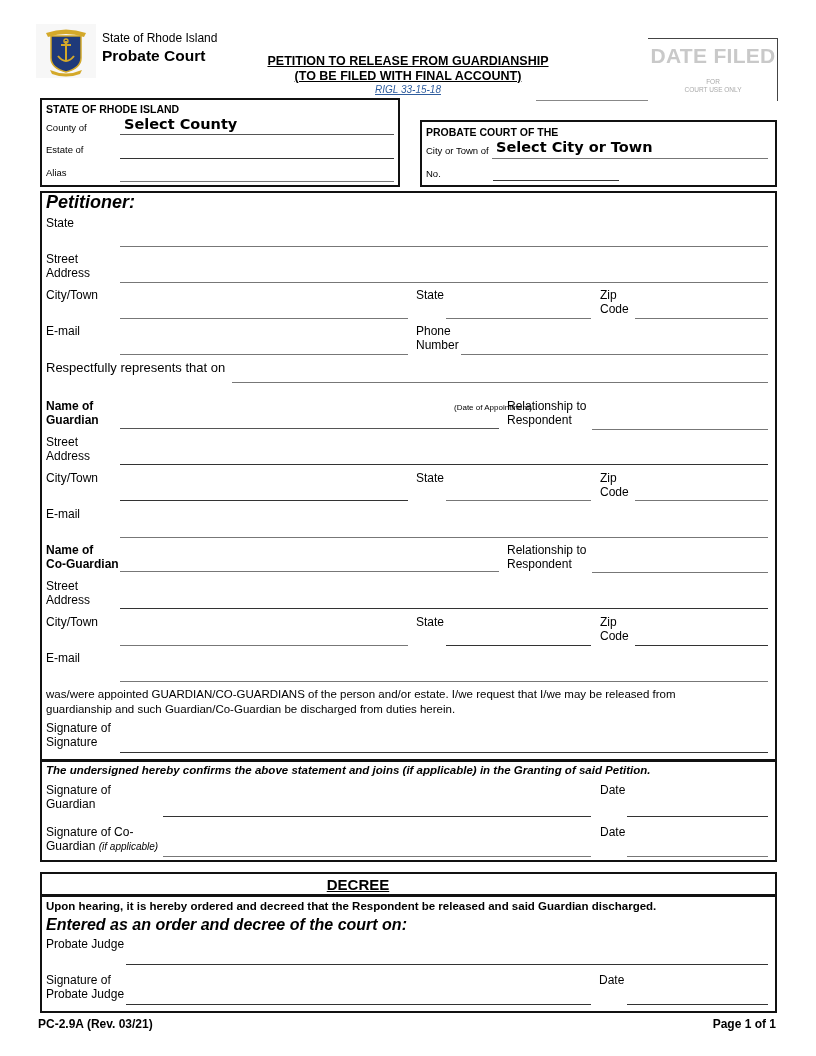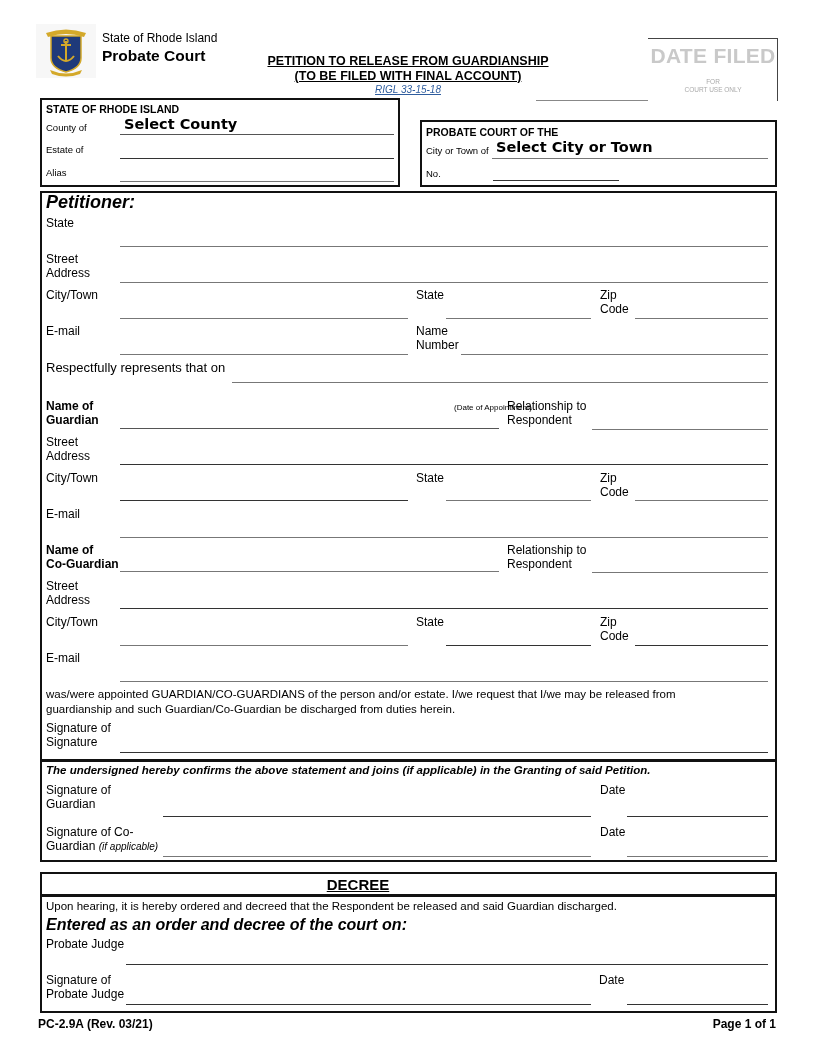--- a/index.html
+++ b/index.html
@@ -91,21 +91,21 @@
 <input class="field" style="left: 446px; top: 300px; width: 145px; height: 18px;">
 <div class="line gray" style="left:446px;top:318px;width:145px;"></div>
 <div class="t" style="left:600px;top:288px;">Zip</div>
 <div class="t" style="left:600px;top:302px;">Code</div>
 <input class="field" style="left: 635px; top: 300px; width: 133px; height: 18px;">
 <div class="line gray" style="left:635px;top:318px;width:133px;"></div>
 
 <div class="t" style="left:46px;top:324px;">E-mail</div>
 <input class="field" style="left: 120px; top: 336px; width: 288px; height: 18px;">
 <div class="line gray" style="left:120px;top:354px;width:288px;"></div>
-<div class="t" style="left:416px;top:324px;">Name</div>
+<div class="t" style="left:416px;top:324px;">Phone</div>
 <div class="t" style="left:416px;top:338px;">Number</div>
 <input class="field" style="left: 461px; top: 336px; width: 307px; height: 18px;">
 <div class="line gray" style="left:461px;top:354px;width:307px;"></div>
 
 <div class="t" style="left:46px;top:360px;font-size:13px;line-height:15px;">Respectfully represents that on</div>
 <input class="field" style="left: 232px; top: 364px; width: 536px; height: 18px;">
 <div class="line gray" style="left:232px;top:382px;width:536px;"></div>
 <div class="t" style="left:454px;top:403px;font-size:8px;line-height:10px;">(Date of Appointment)</div>
 
 <div class="t b" style="left:46px;top:399px;">Name of</div>
@@ -187,21 +187,21 @@
 <div class="t" style="left:46px;top:839px;"><span>Guardian</span> <span class="i" style="font-size:10px;">(if applicable)</span></div>
 <div class="abs" style="left:163px;top:836px;width:428px;height:20px;"></div>
 <div class="line gray" style="left:163px;top:856px;width:428px;"></div>
 <div class="t" style="left:600px;top:825px;">Date</div>
 <input class="field" style="left: 627px; top: 838px; width: 141px; height: 18px;">
 <div class="line gray" style="left:627px;top:856px;width:141px;"></div>
 
 <div class="box" style="left:40px;top:872px;width:737px;height:25px;"></div>
 <div class="decree-title">DECREE</div>
 <div class="box" style="left:40px;top:894px;width:737px;height:119px;"></div>
-<div class="t" style="left:46px;top:899px;font-size:11.5px;">Upon hearing, it is hereby ordered and decreed that the Respondent be released and said Guardian discharged.</div>
+<div class="t" style="left:46px;top:899px;font-size:11.5px;font-weight:bold;">Upon hearing, it is hereby ordered and decreed that the Respondent be released and said Guardian discharged.</div>
 <div class="t b i" style="left:46px;top:918px;font-size:16px;">Entered as an order and decree of the court on:</div>
 <div class="t" style="left:46px;top:937px;">Probate Judge</div>
 <input class="field" style="left: 126px; top: 946px; width: 642px; height: 18px;">
 <div class="line" style="left:126px;top:964px;width:642px;"></div>
 <div class="t" style="left:46px;top:973px;">Signature of</div>
 <div class="t" style="left:46px;top:987px;">Probate Judge</div>
 <div class="abs" style="left:126px;top:984px;width:465px;height:20px;"></div>
 <div class="line" style="left:126px;top:1004px;width:465px;"></div>
 <div class="t" style="left:599px;top:973px;">Date</div>
 <input class="field" style="left: 627px; top: 986px; width: 141px; height: 18px;">

